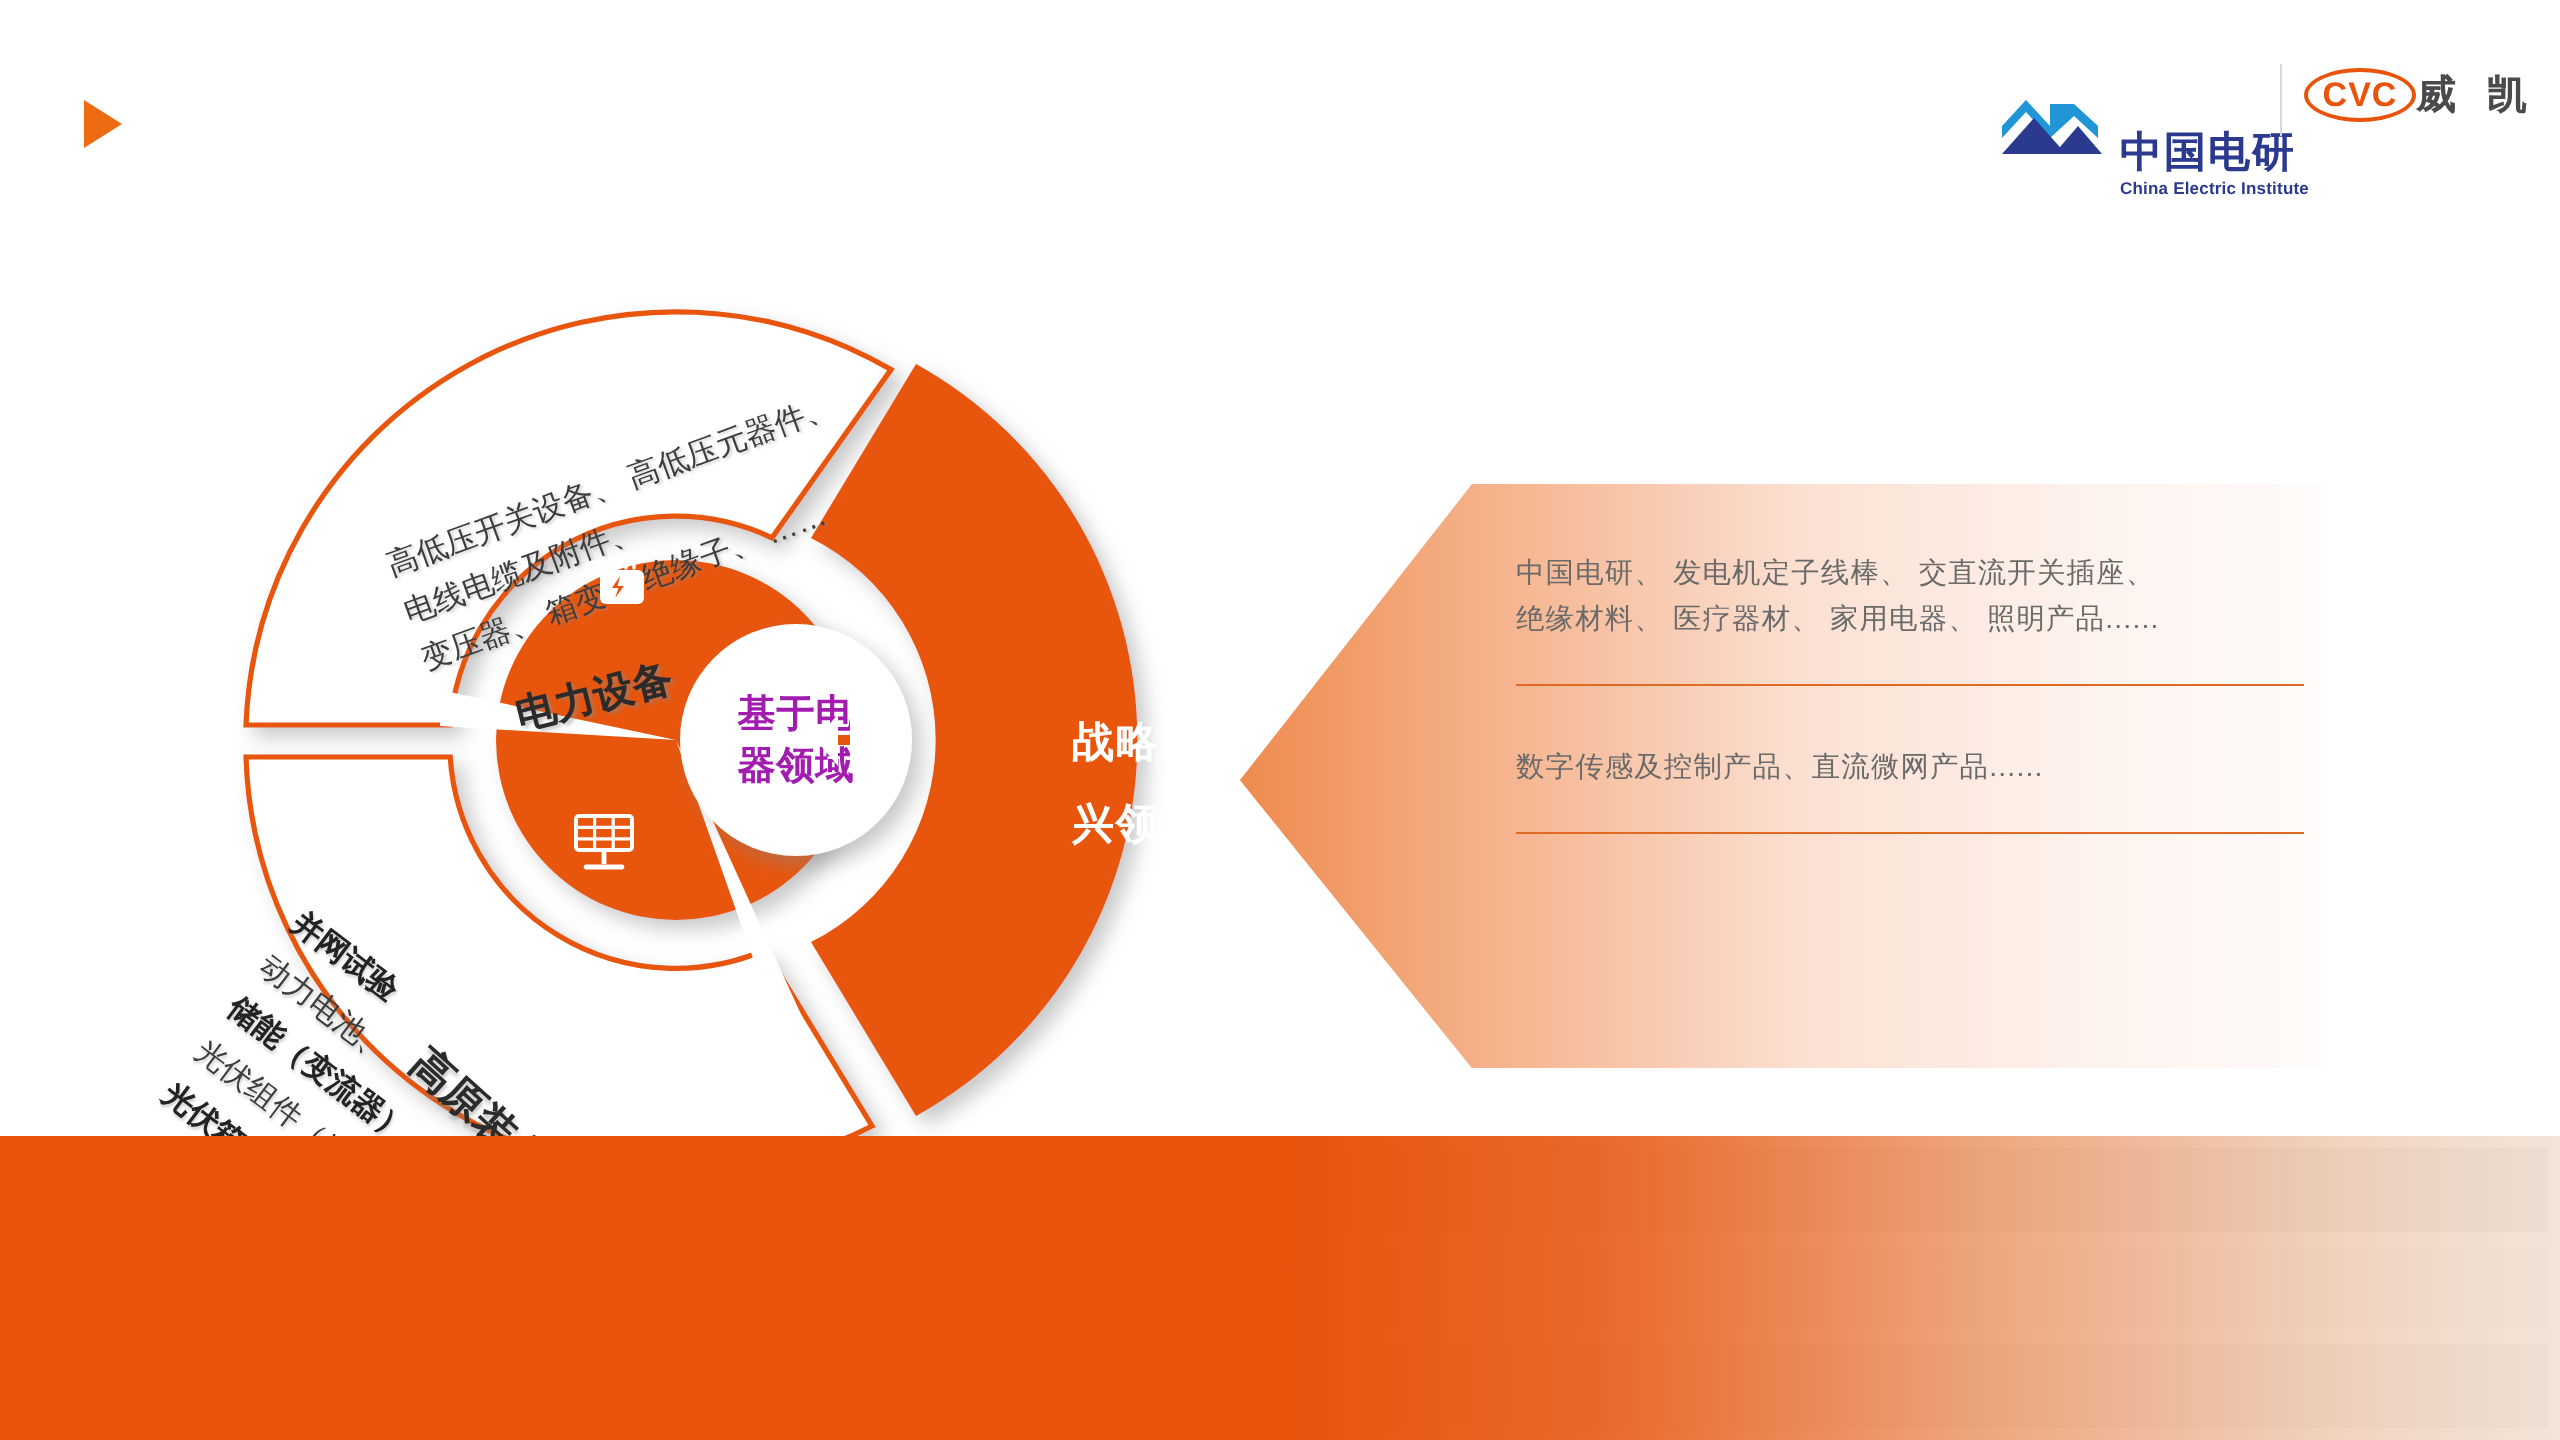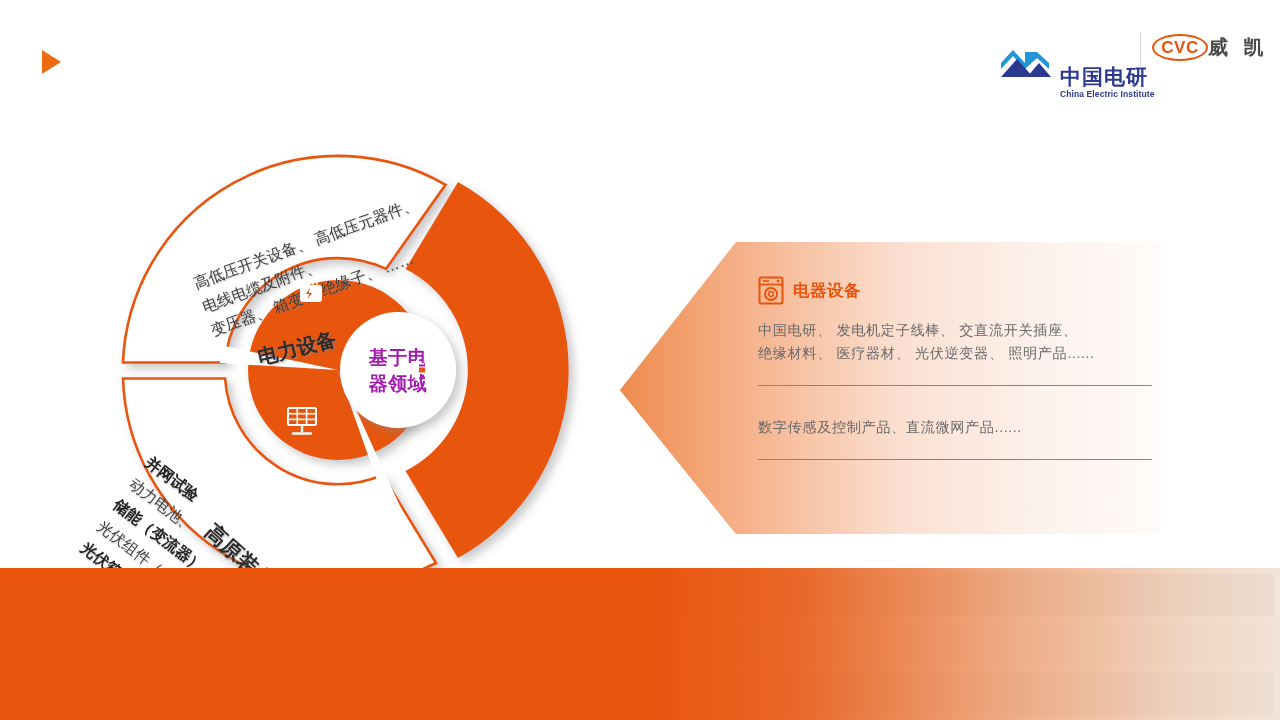--- a/index.html
+++ b/index.html
@@ -186,20 +186,24 @@
 
   <div class="seg-text" id="seg-plateau-text">
     <div class="bold-row">并网试验</div>
     <div>动力电池、</div>
     <div class="bold-row">储能（变流器）、</div>
     <div>光伏组件（光伏逆变器）、 光伏线缆、</div>
     <div class="bold-row">光伏箱变、 充电桩</div>
   </div>
   <div id="seg-plateau-label">高原装备</div>
 
+  <div id="seg-strategic-label">
+    <div>战略新</div>
+    <div>兴领域</div>
+  </div>
 
   <div id="hub-label">
     <div>基于电</div>
     <div>器领域</div>
   </div>
 
   <svg class="hub-icon" id="icon-transformer" width="38" height="32" viewBox="0 0 38 32">
     <rect x="10" y="10" width="22" height="17" rx="3" fill="#ffffff"></rect>
     <path d="M20 13 l-4 6 h3.2 l-1.6 5 4.4 -6 h-3.2 z" fill="#E8540C"></path>
     <g stroke="#ffffff" stroke-width="1.7" stroke-linecap="round">
@@ -243,34 +247,23 @@
         <stop offset="100%" stop-color="#FEFBFA"></stop>
       </linearGradient>
     </defs>
     <path d="M126 4 L126 134 L10 152 L126 296 L126 296 L550 296 L550 4 Z" fill="url(#calloutGrad)"></path>
     <path d="M126 4 L10 152 L126 296 L550 296 L550 4 Z" fill="url(#calloutGrad)"></path>
   </svg>
 
   <div id="callout-body">
 
     <div>
-      <div class="cat-head">
-        <svg width="26" height="29" viewBox="0 0 26 29">
-          <rect x="1.5" y="1.5" width="23" height="26" rx="2" fill="none" stroke="#E8540C" stroke-width="2"></rect>
-          <line x1="1.5" y1="8.5" x2="24.5" y2="8.5" stroke="#E8540C" stroke-width="1.8"></line>
-          <circle cx="13" cy="18" r="6" fill="none" stroke="#E8540C" stroke-width="2"></circle>
-          <circle cx="13" cy="18" r="2.4" fill="none" stroke="#E8540C" stroke-width="1.5"></circle>
-          <line x1="5" y1="5" x2="11" y2="5" stroke="#E8540C" stroke-width="1.6"></line>
-          <circle cx="20" cy="5" r="1.4" fill="#E8540C"></circle>
-        </svg>
-        <div class="cat-title">电器设备</div>
-      </div>
       <div class="cat-desc">
         <div>中国电研、 发电机定子线棒、 交直流开关插座、</div>
-        <div>绝缘材料、 医疗器材、 光伏逆变器、 照明产品......</div>
+        <div>绝缘材料、 医疗器材、 家用电器、 照明产品......</div>
       </div>
       <div class="cat-rule"></div>
     </div>
 
     <div class="cat-block-2">
       <div class="cat-desc">
         <div>数字传感及控制产品、直流微网产品......</div>
       </div>
       <div class="cat-rule"></div>
     </div>

